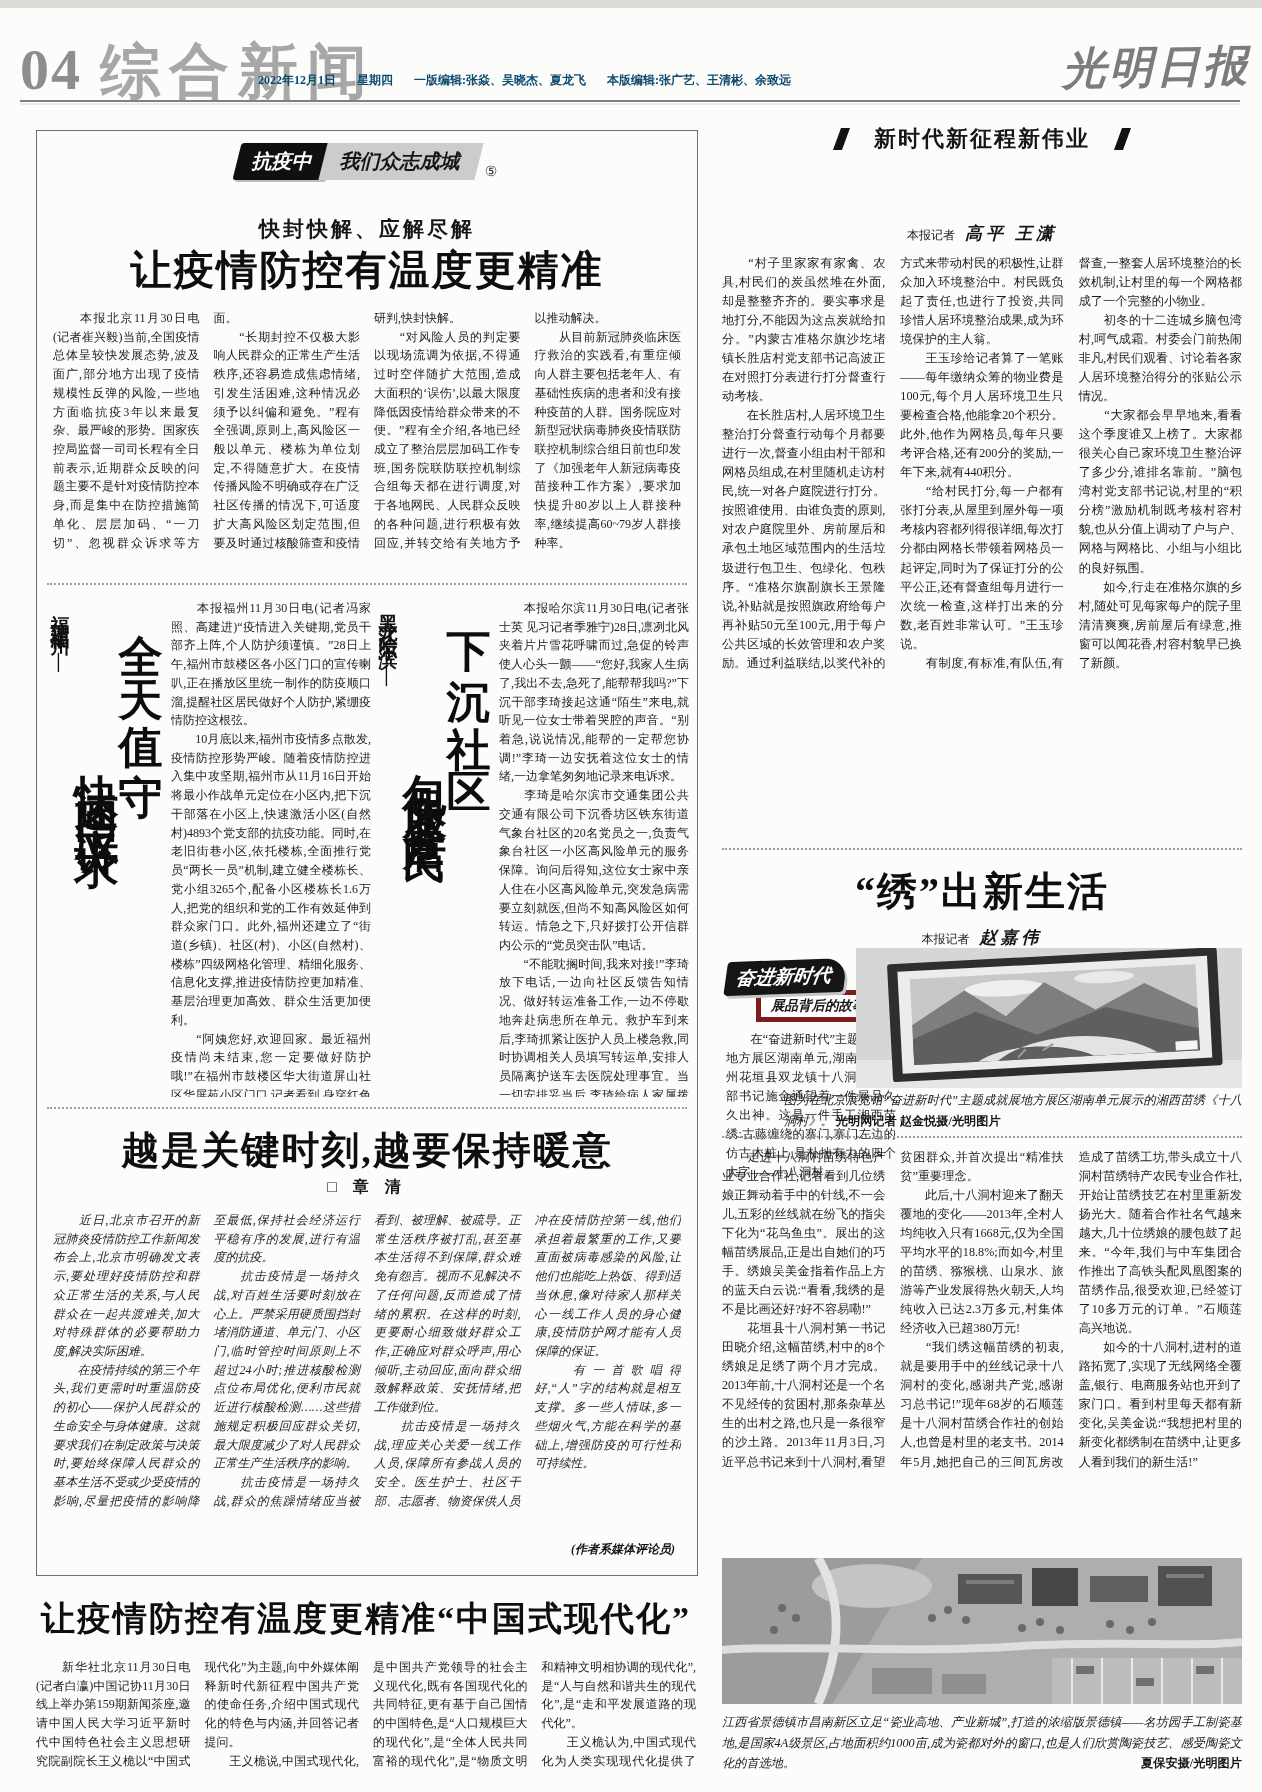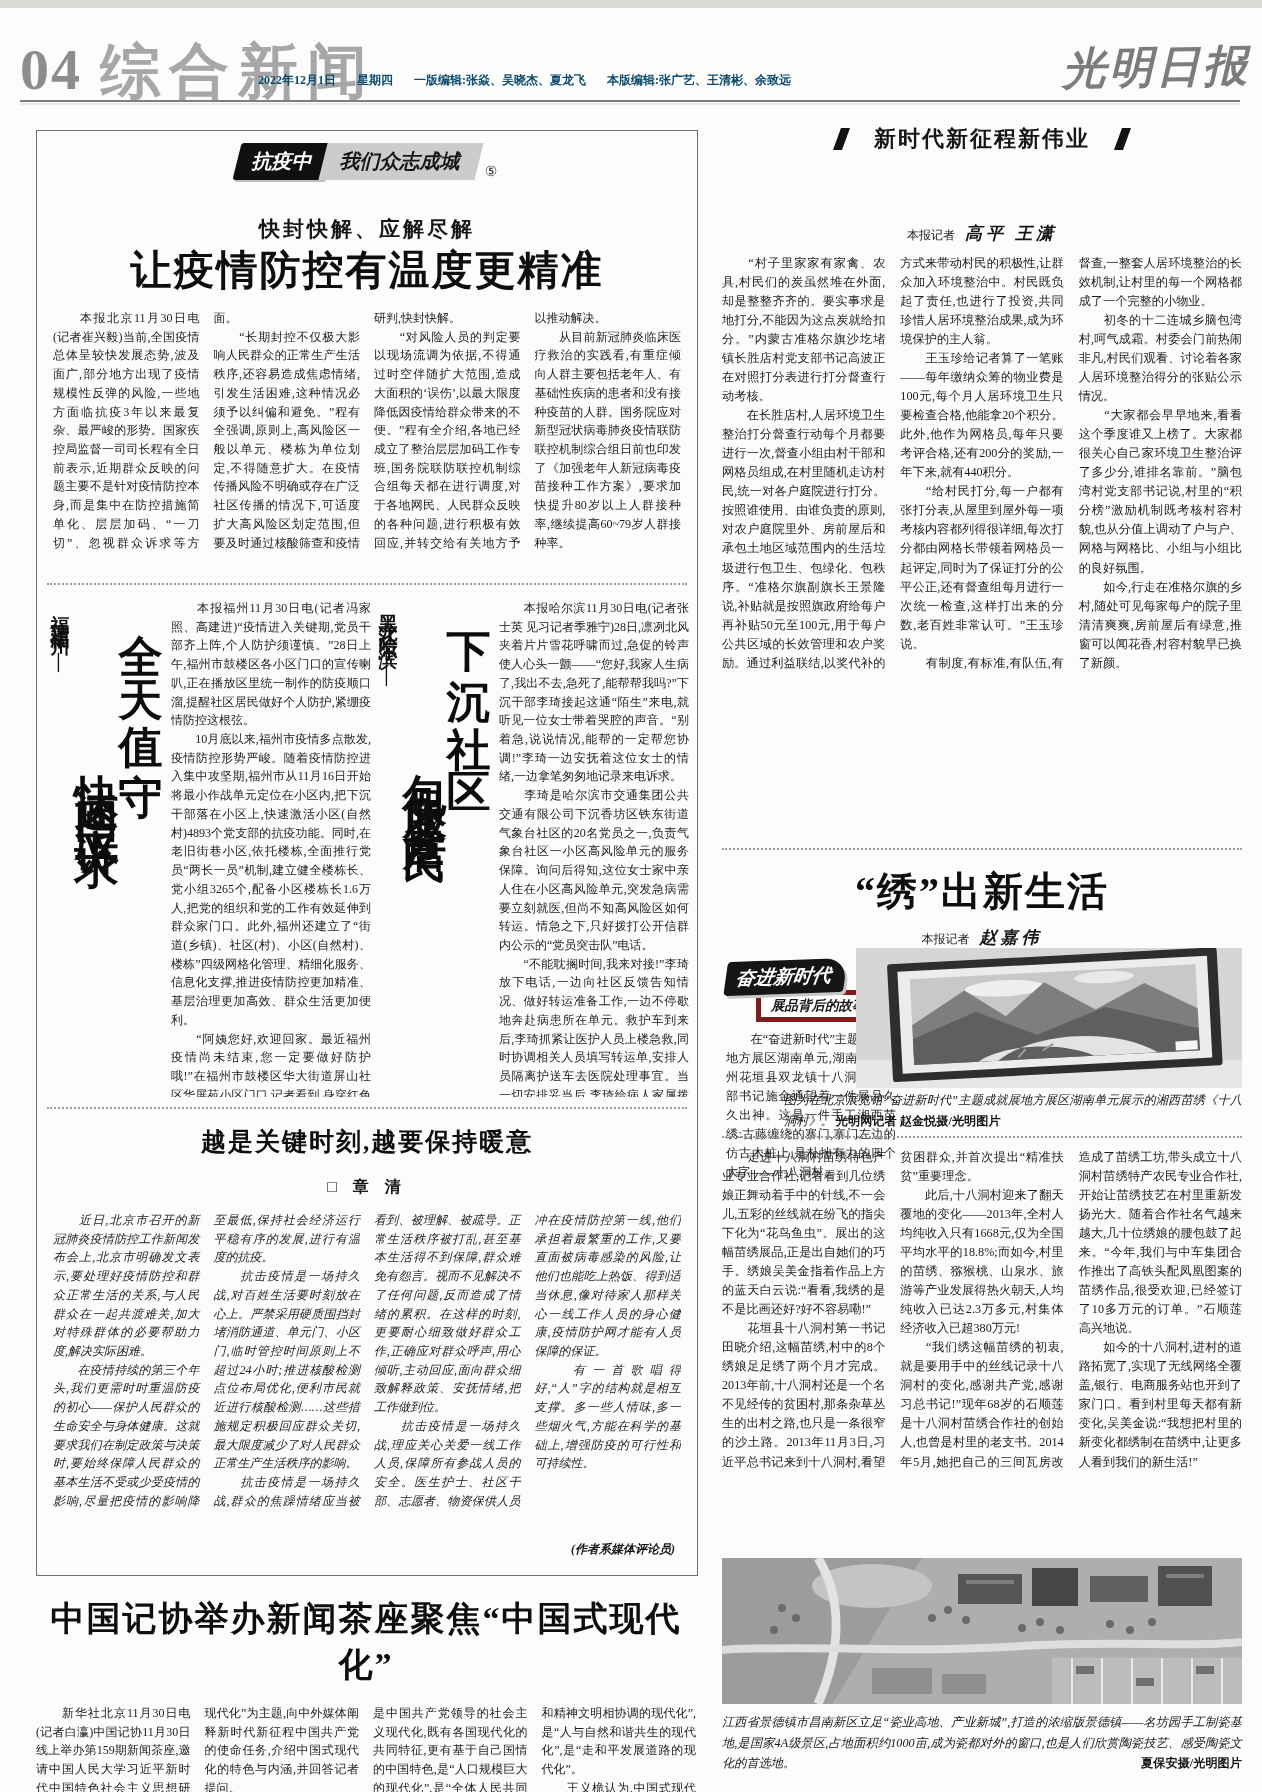--- a/index.html
+++ b/index.html
@@ -109,33 +109,33 @@
       </div>
       <div class="bodywrap jbody">　　本报哈尔滨11月30日电(记者张士英 见习记者季雅宁)28日,凛冽北风夹着片片雪花呼啸而过,急促的铃声使人心头一颤——“您好,我家人生病了,我出不去,急死了,能帮帮我吗?”下沉干部李琦接起这通“陌生”来电,就听见一位女士带着哭腔的声音。“别着急,说说情况,能帮的一定帮您协调!”李琦一边安抚着这位女士的情绪,一边拿笔匆匆地记录来电诉求。
 　　李琦是哈尔滨市交通集团公共交通有限公司下沉香坊区铁东街道气象台社区的20名党员之一,负责气象台社区一小区高风险单元的服务保障。询问后得知,这位女士家中亲人住在小区高风险单元,突发急病需要立刻就医,但尚不知高风险区如何转运。情急之下,只好拨打公开信群内公示的“党员突击队”电话。
 　　“不能耽搁时间,我来对接!”李琦放下电话,一边向社区反馈告知情况、做好转运准备工作,一边不停歇地奔赴病患所在单元。救护车到来后,李琦抓紧让医护人员上楼急救,同时协调相关人员填写转运单,安排人员隔离护送车去医院处理事宜。当一切安排妥当后,李琦给病人家属拨打电话,报个平安。
 　　“从保供送菜、看病就医,到孩子网课打印材料,能做的都得帮。”李琦呵呵一笑。
 　　自10月27日本土疫情发生后,哈尔滨市迅速增派党员干部下沉社区,补充基层防控力量。截至目前,省、市、区三级机关单位联动,累计向主城区759个社区一线增援6830名党员干部。同时,积极组建党员小分队,为社区居民开展便民服务,协调解决居民“急难愁盼”问题。</div>
     </div>
 
     <div class="abs dotted" style="top:976px;left:10px;width:640px;"></div>
 
-    <div class="abs headline center" style="top:994px;width:100%;font-size:25px;">越是关键时刻,越要保持暖意</div>
+    <div class="abs headline center" style="top:994px;width:100%;font-size:38px;">越是关键时刻,越要保持暖意</div>
     <div class="abs center" style="top:1046px;width:100%;font-size:16px;font-weight:700;letter-spacing:6px;">□ 章  清</div>
     <div class="abs jbody cols4 kai" style="top:1080px;left:16px;width:628px;height:326px;font-size:12px;">　　近日,北京市召开的新冠肺炎疫情防控工作新闻发布会上,北京市明确发文表示,要处理好疫情防控和群众正常生活的关系,与人民群众在一起共渡难关,加大对特殊群体的必要帮助力度,解决实际困难。
 　　在疫情持续的第三个年头,我们更需时时重温防疫的初心——保护人民群众的生命安全与身体健康。这就要求我们在制定政策与决策时,要始终保障人民群众的基本生活不受或少受疫情的影响,尽量把疫情的影响降至最低,保持社会经济运行平稳有序的发展,进行有温度的抗疫。
 　　抗击疫情是一场持久战,对百姓生活要时刻放在心上。严禁采用硬质围挡封堵消防通道、单元门、小区门,临时管控时间原则上不超过24小时;推进核酸检测点位布局优化,便利市民就近进行核酸检测……这些措施规定积极回应群众关切,最大限度减少了对人民群众正常生产生活秩序的影响。
 　　抗击疫情是一场持久战,群众的焦躁情绪应当被看到、被理解、被疏导。正常生活秩序被打乱,甚至基本生活得不到保障,群众难免有怨言。视而不见解决不了任何问题,反而造成了情绪的累积。在这样的时刻,更要耐心细致做好群众工作,正确应对群众呼声,用心倾听,主动回应,面向群众细致解释政策、安抚情绪,把工作做到位。
 　　抗击疫情是一场持久战,理应关心关爱一线工作人员,保障所有参战人员的安全。医生护士、社区干部、志愿者、物资保供人员冲在疫情防控第一线,他们承担着最繁重的工作,又要直面被病毒感染的风险,让他们也能吃上热饭、得到适当休息,像对待家人那样关心一线工作人员的身心健康,疫情防护网才能有人员保障的保证。
 　　有一首歌唱得好,“人”字的结构就是相互支撑。多一些人情味,多一些烟火气,方能在科学的基础上,增强防疫的可行性和可持续性。</div>
     <div class="abs kai" style="top:1410px;right:22px;font-size:12px;font-weight:700;">(作者系媒体评论员)</div>
   </div>
 
   <div class="abs" style="left:36px;top:1588px;width:660px;">
-    <div class="headline center" style="font-size:34px;">中国记协举办新闻茶座聚焦“中国式现代化”</div>
+    <div class="headline center" style="font-size:34px;">让疫情防控有温度更精准“中国式现代化”</div>
     <div class="jbody cols4" style="margin-top:16px;height:126px;">　　新华社北京11月30日电(记者白瀛)中国记协11月30日线上举办第159期新闻茶座,邀请中国人民大学习近平新时代中国特色社会主义思想研究院副院长王义桅以“中国式现代化”为主题,向中外媒体阐释新时代新征程中国共产党的使命任务,介绍中国式现代化的特色与内涵,并回答记者提问。
 　　王义桅说,中国式现代化,是中国共产党领导的社会主义现代化,既有各国现代化的共同特征,更有基于自己国情的中国特色,是“人口规模巨大的现代化”,是“全体人民共同富裕的现代化”,是“物质文明和精神文明相协调的现代化”,是“人与自然和谐共生的现代化”,是“走和平发展道路的现代化”。
 　　王义桅认为,中国式现代化为人类实现现代化提供了新的选择,中国共产党和中国人民为解决人类面临的共同问题提供了更多更好的中国智慧、中国方案、中国力量,为人类和平与发展崇高事业作出了新的更大的贡献。
 　　座谈会上,王义桅还就“中国式现代化”等主题回答了记者提问。</div>
   </div>
 
   <div class="abs" style="left:722px;top:104px;width:520px;height:1688px;">
 
     <div class="abs badge2-row" style="top:12px;gap:16px;">
       <span class="bar"></span>

